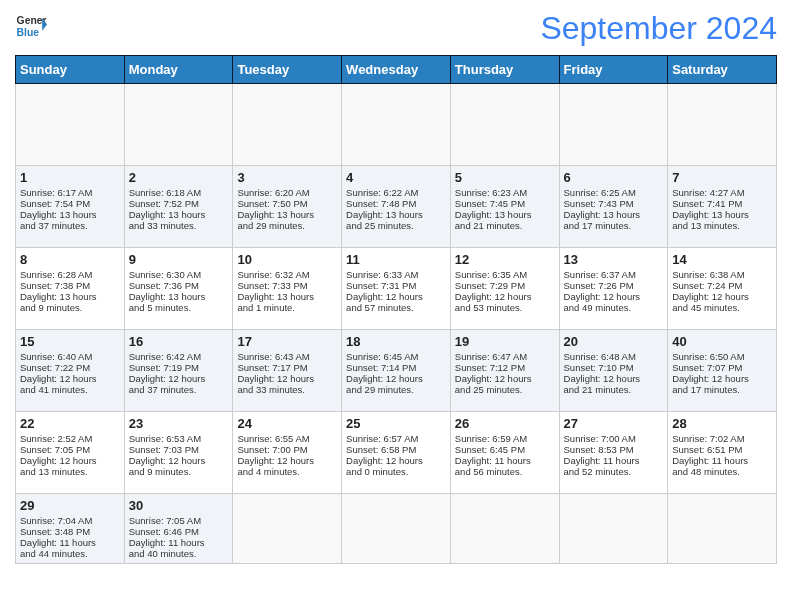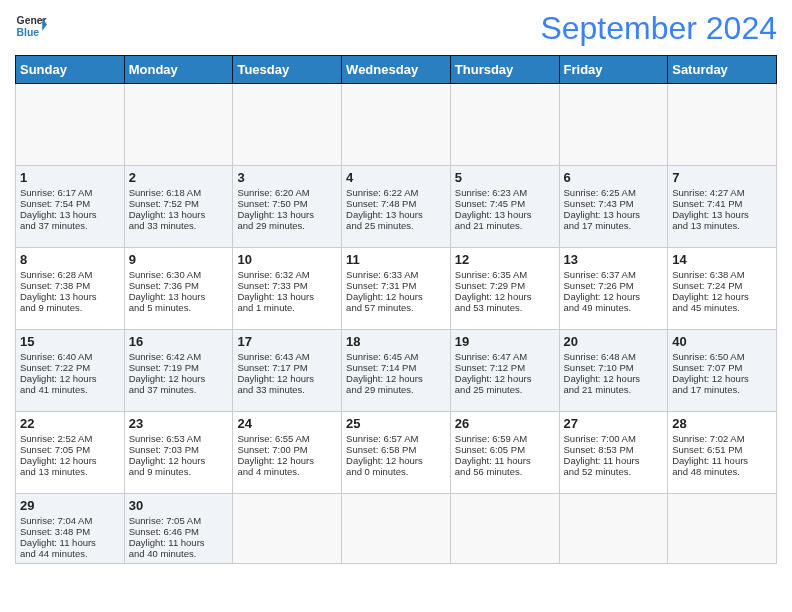--- a/index.html
+++ b/index.html
@@ -299,21 +299,21 @@
           <td>
             <span class="day-num">25</span>
             <div>Sunrise: 6:57 AM</div>
             <div>Sunset: 6:58 PM</div>
             <div>Daylight: 12 hours</div>
             <div>and 0 minutes.</div>
           </td>
           <td>
             <span class="day-num">26</span>
             <div>Sunrise: 6:59 AM</div>
-            <div>Sunset: 6:05 PM</div>
+            <div>Sunset: 6:45 PM</div>
             <div>Daylight: 11 hours</div>
             <div>and 56 minutes.</div>
           </td>
           <td>
             <span class="day-num">27</span>
             <div>Sunrise: 7:00 AM</div>
             <div>Sunset: 8:53 PM</div>
             <div>Daylight: 11 hours</div>
             <div>and 52 minutes.</div>
           </td>

